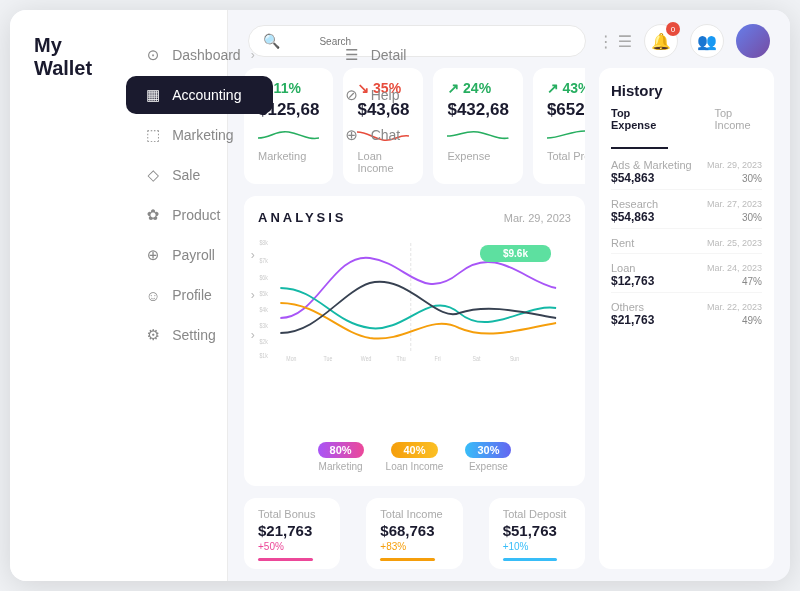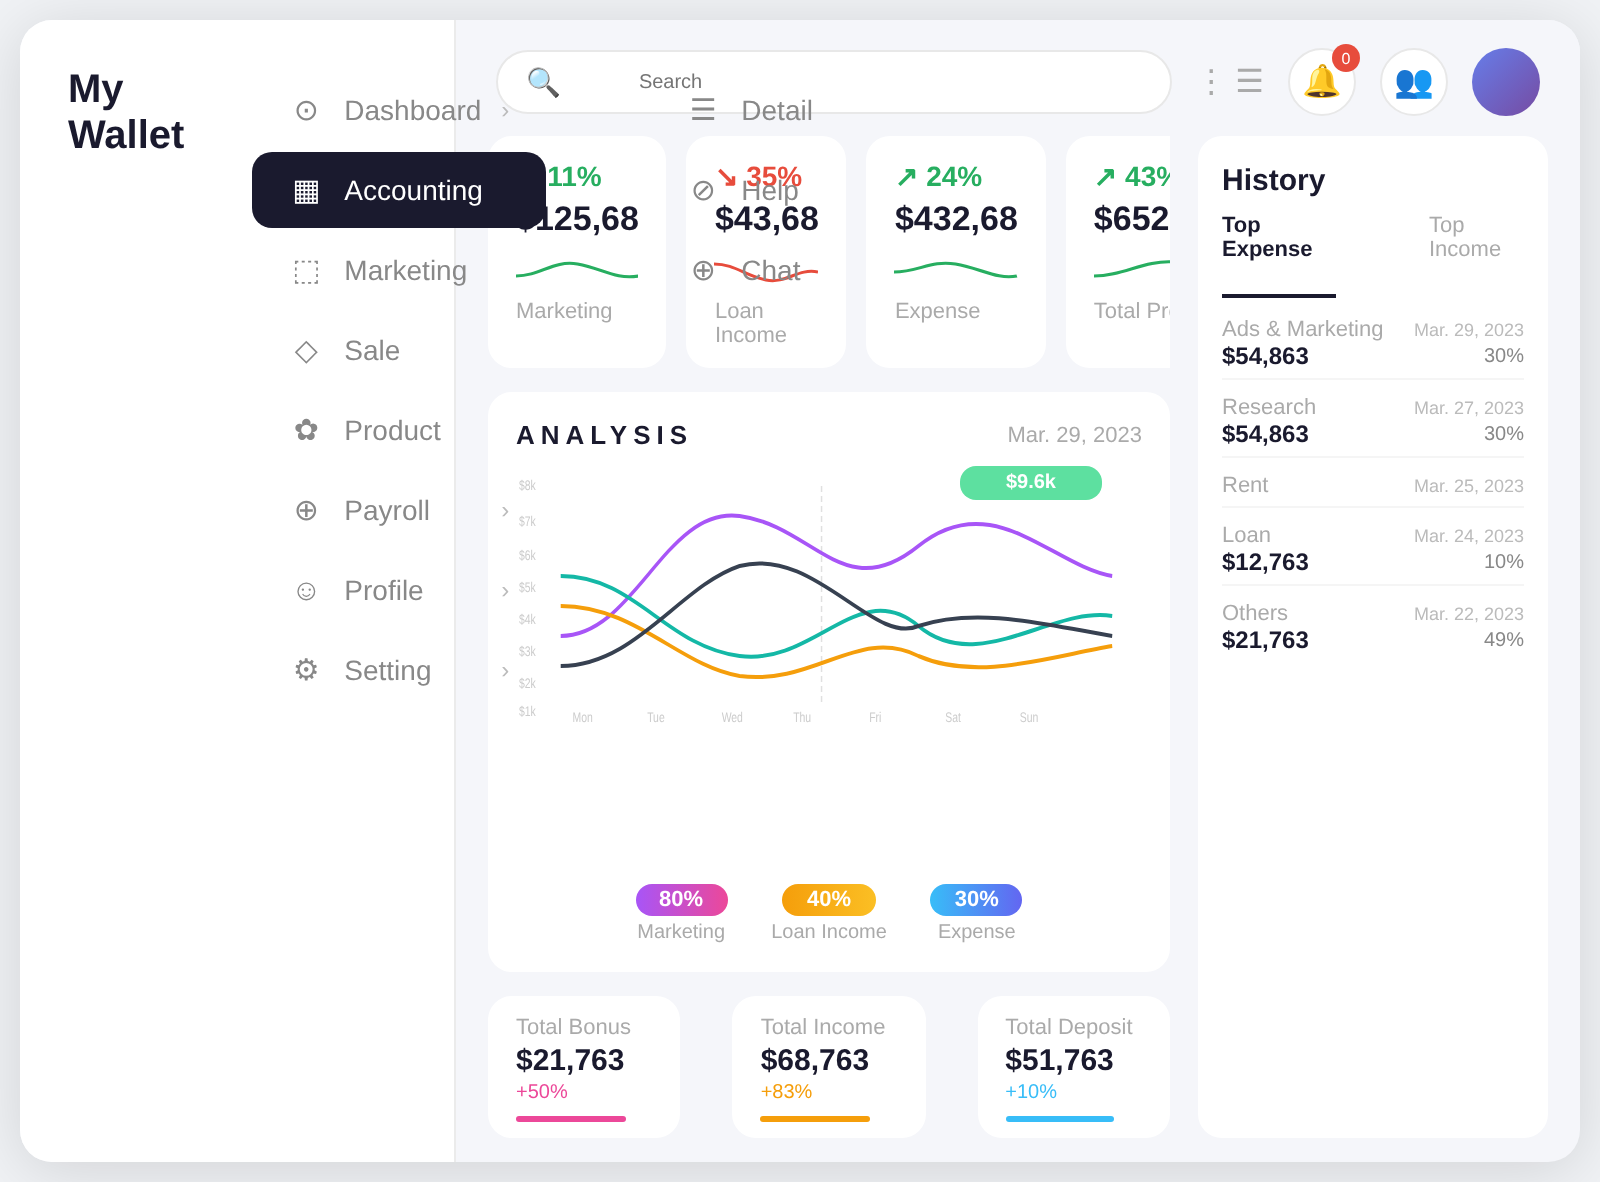--- a/index.html
+++ b/index.html
@@ -240,21 +240,21 @@
     .analysis-date {
       font-size: 11px;
       color: #aaa;
     }
     .chart-area {
       flex: 1;
       position: relative;
     }
     .chart-tooltip {
       position: absolute;
-      top: 0;
+      top: 12px;
       right: 20px;
       background: #5de0a0;
       color: #fff;
       font-size: 10px;
       font-weight: 600;
       border-radius: 8px;
       padding: 3px 23px;
     }
     .analysis-legend {
       display: flex;
@@ -629,21 +629,21 @@
     </div>
     <hr class="history-divider">
   </div>
             <div class="history-item">
     <div class="history-item-header">
       <span class="history-item-name">Loan</span>
       <span class="history-item-date">Mar. 24, 2023</span>
     </div>
     <div class="history-item-row">
       <span class="history-item-value">$12,763</span>
-      <span class="history-item-pct">10%</span>
+      <span class="history-item-pct">47%</span>
     </div>
     <hr class="history-divider">
   </div>
             <div class="history-item">
     <div class="history-item-header">
       <span class="history-item-name">Others</span>
       <span class="history-item-date">Mar. 22, 2023</span>
     </div>
     <div class="history-item-row">
       <span class="history-item-value">$21,763</span>

